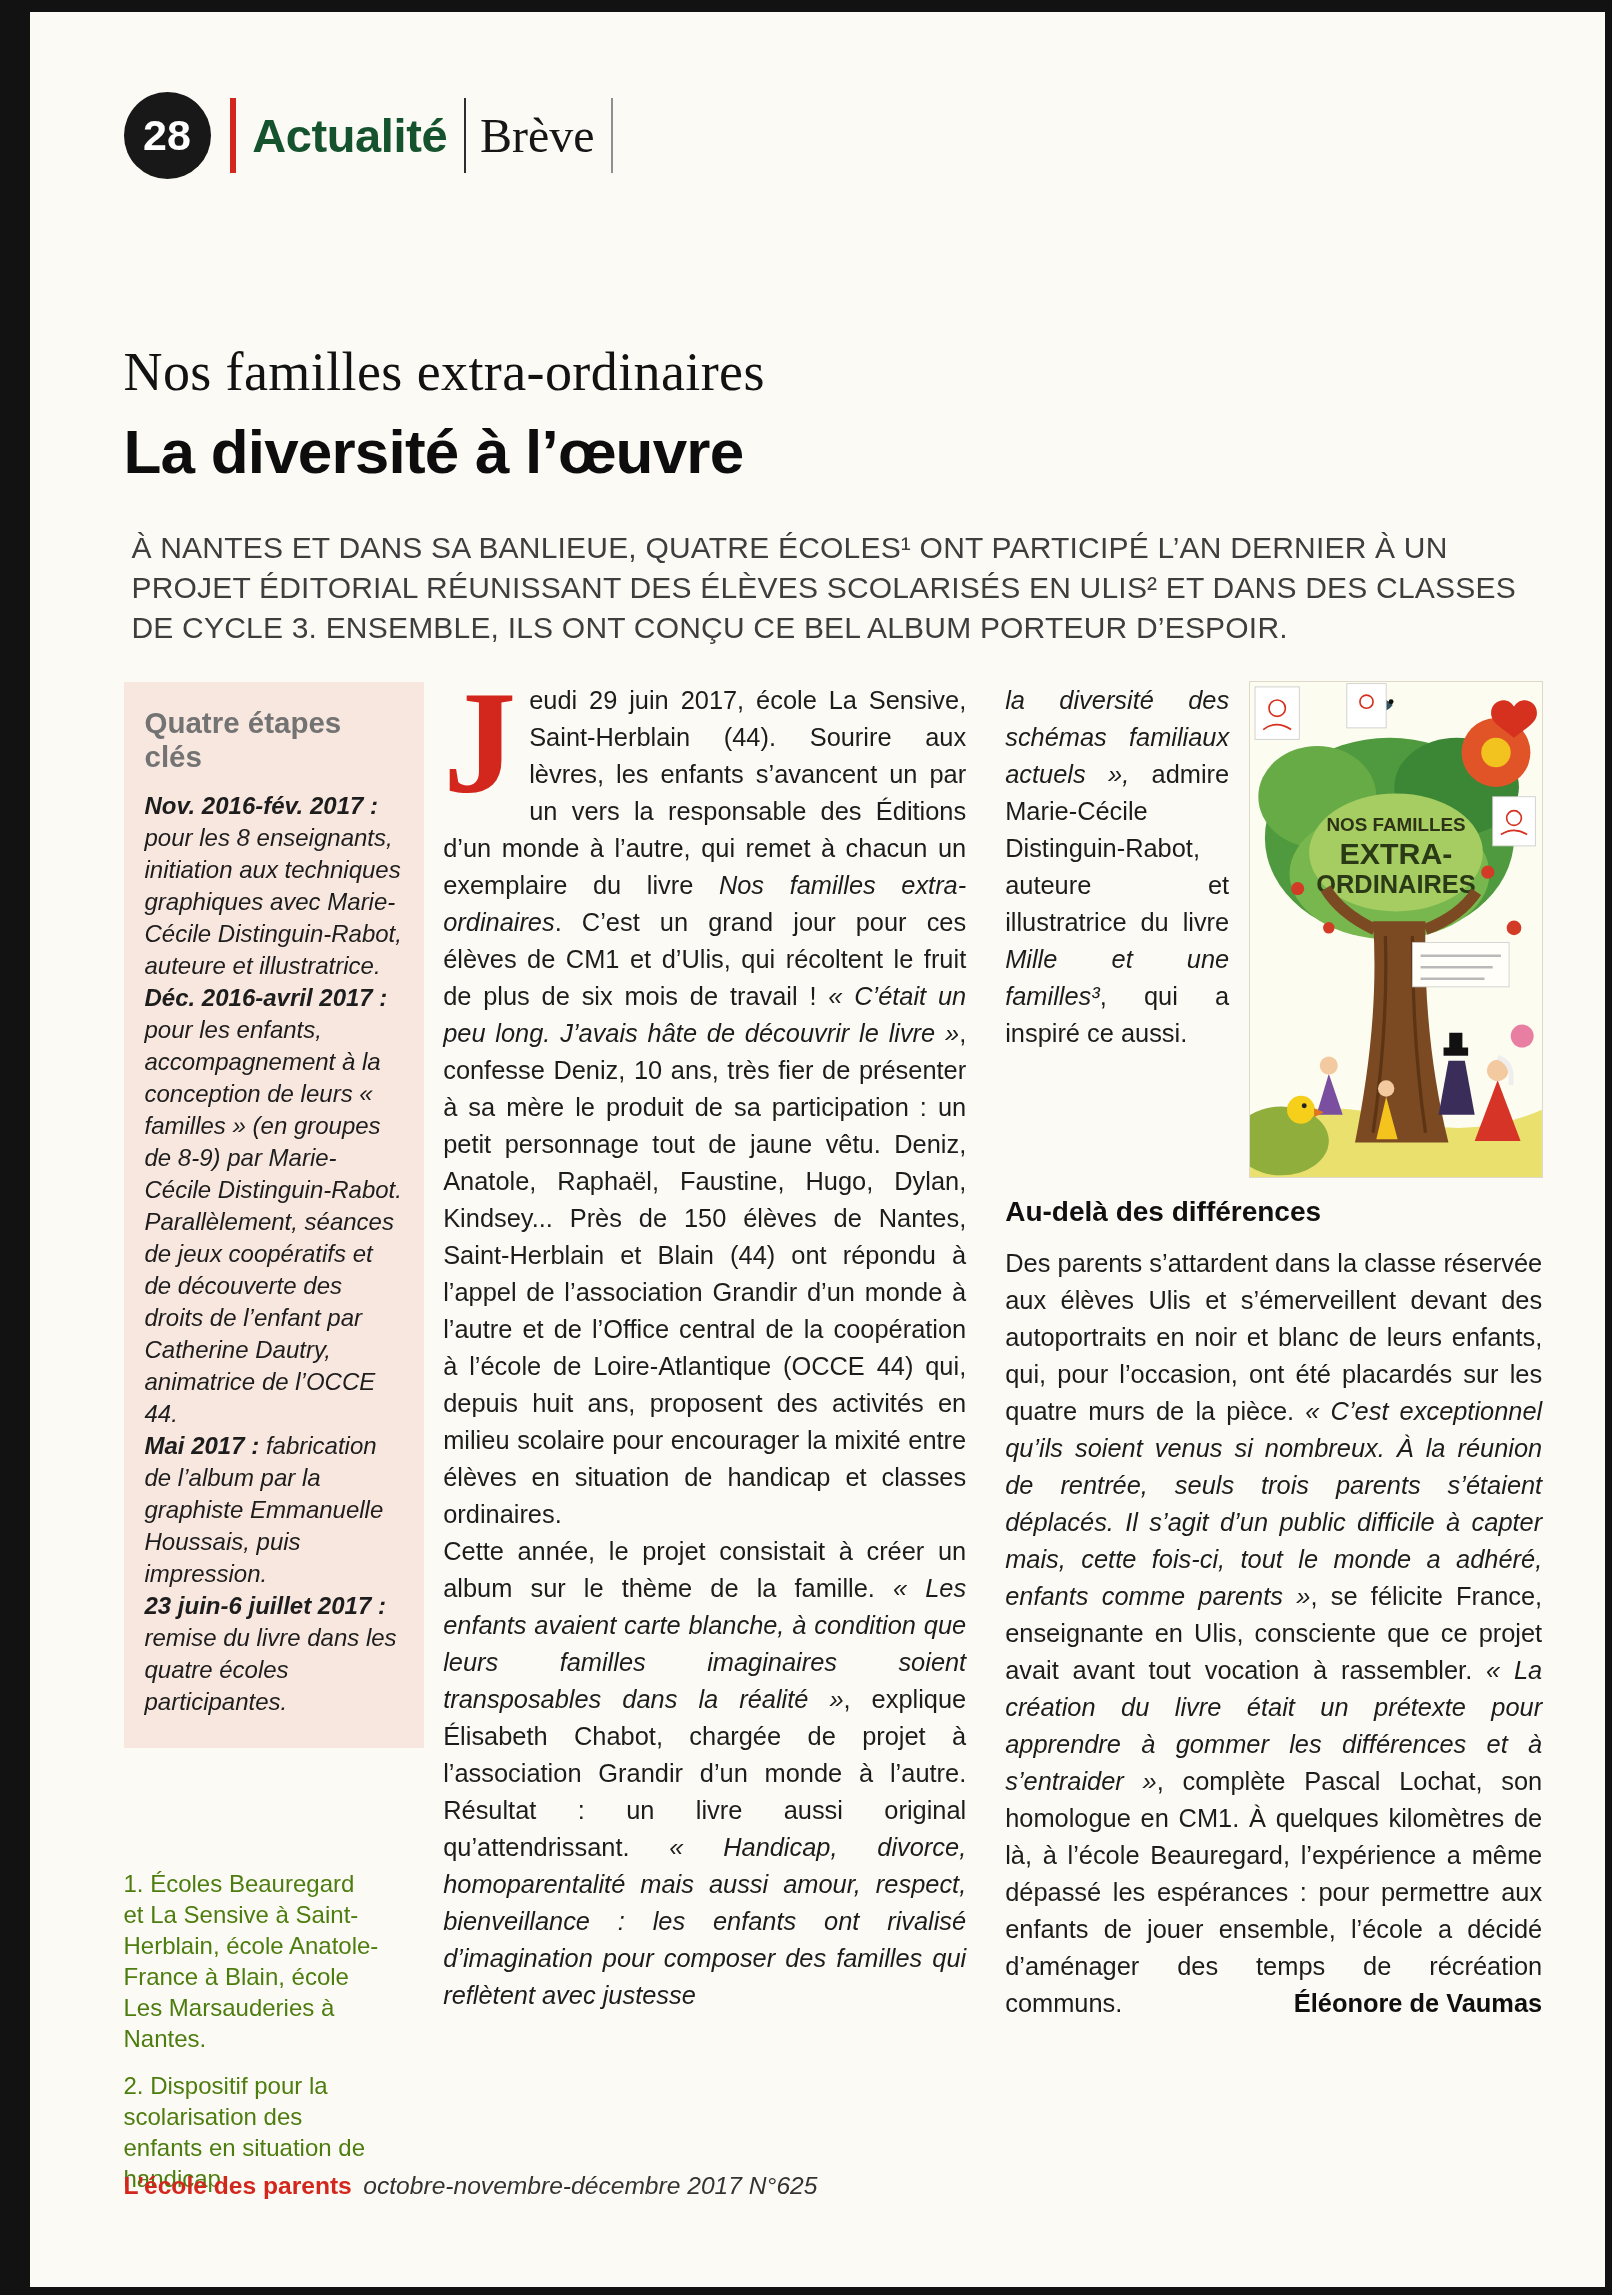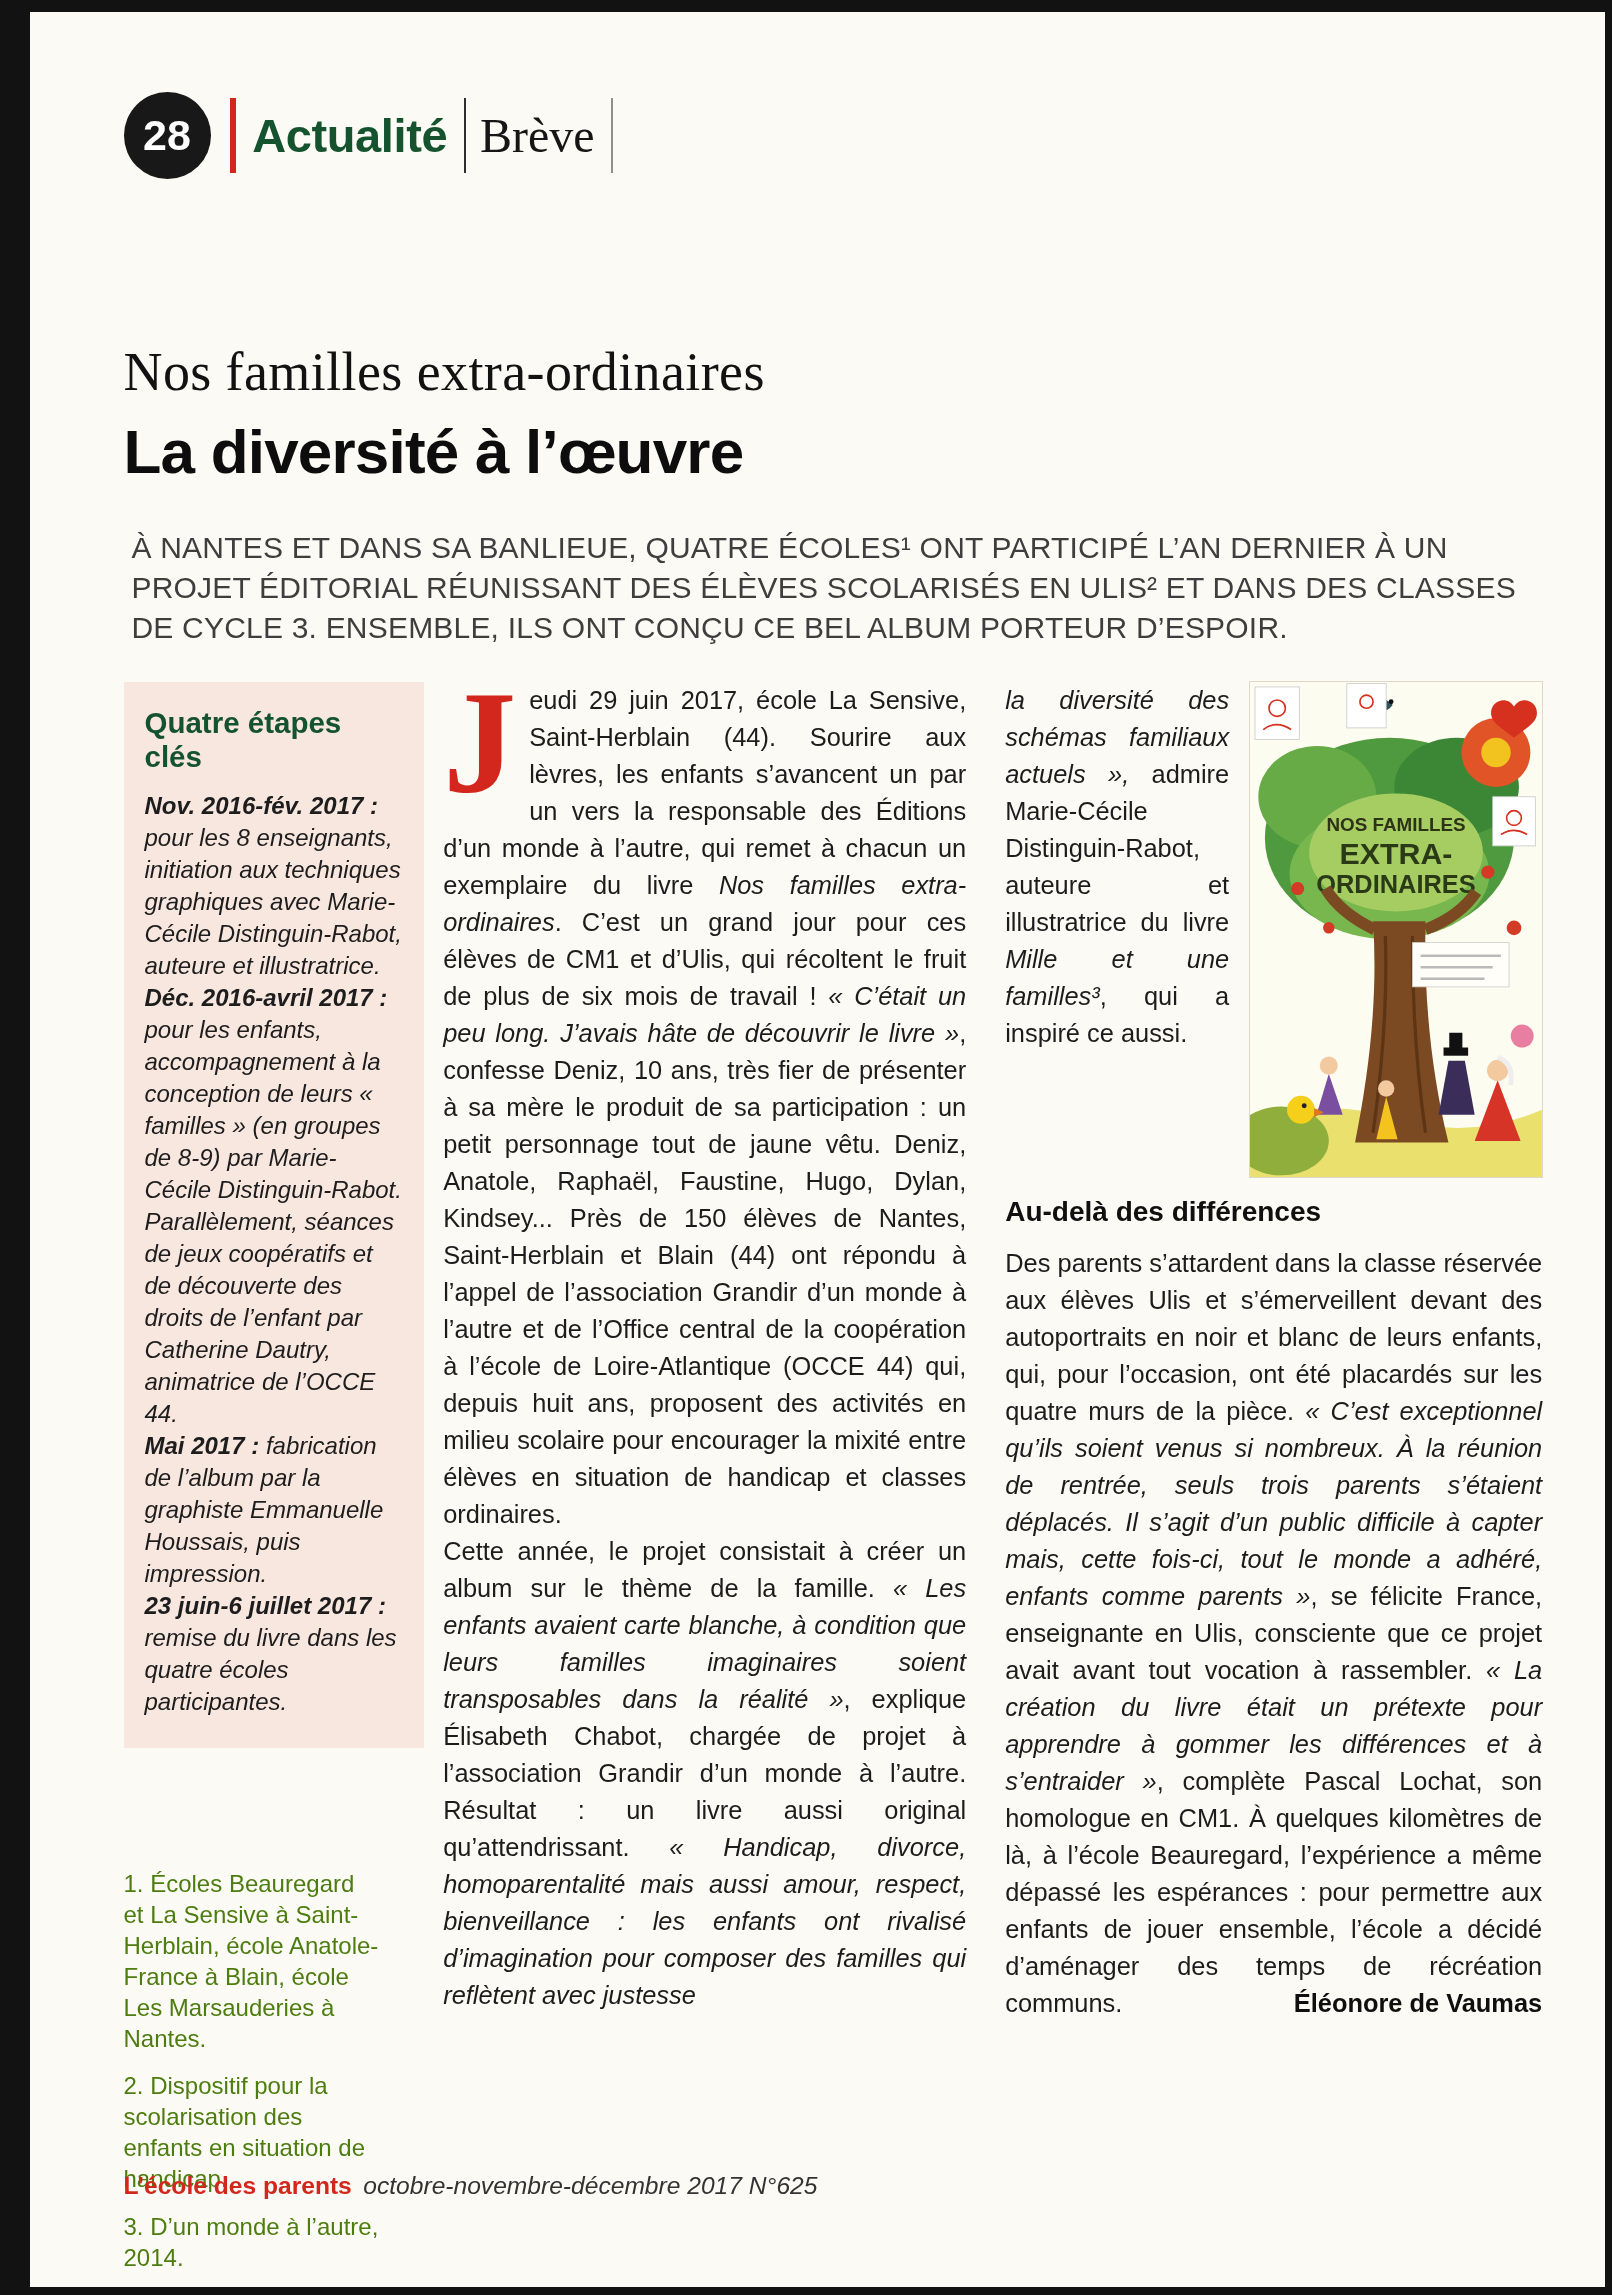--- a/index.html
+++ b/index.html
@@ -45,21 +45,21 @@
   }
 
   
   .columns{display:flex;align-items:flex-start;margin-top:34px;}
   .col-left{width:300px;flex:none;}
   .col-mid{width:523px;flex:none;margin-left:19.7px;}
   .col-right{width:537px;flex:none;margin-left:39px;}
 
   
   .sidebar-box{background:#f8e7df;padding:24.6px 21px 29.5px;box-sizing:border-box;}
-  .sidebar-title{margin:0 0 16.4px;color:#14532d;font-size:29.5px;font-weight:700;}
+  .sidebar-title{margin:0 0 16.4px;color:#737373;font-size:29.5px;font-weight:700;}
   .sb-item{margin:0;font-style:italic;font-size:24px;line-height:32px;color:#1d1d1d;}
   .sb-item b{font-weight:700;}
 
   .footnotes{margin-top:120px;width:256px;font-size:24px;line-height:31px;color:#4d7c0f;}
   .footnotes p{margin:0 0 16.4px;}
 
   
   .para{
     margin:0;font-size:25.4px;line-height:37px;color:#1c1c1c;
     text-align:justify;hyphens:auto;-webkit-hyphens:auto;
@@ -114,21 +114,20 @@
       <div class="sidebar-box">
         <h3 class="sidebar-title">Quatre étapes clés</h3>
         <p class="sb-item"><b>Nov. 2016-fév. 2017 :</b><span> pour les 8 enseignants, initiation aux techniques graphiques avec Marie-Cécile Distinguin-Rabot, auteure et illustratrice.</span></p>
         <p class="sb-item"><b>Déc. 2016-avril 2017 :</b><span> pour les enfants, accompagnement à la conception de leurs « familles » (en groupes de 8-9) par Marie-Cécile Distinguin-Rabot. Parallèlement, séances de jeux coopératifs et de découverte des droits de l’enfant par Catherine Dautry, animatrice de l’OCCE 44.</span></p>
         <p class="sb-item"><b>Mai 2017 :</b><span> fabrication de l’album par la graphiste Emmanuelle Houssais, puis impression.</span></p>
         <p class="sb-item"><b>23 juin-6 juillet 2017 :</b><span> remise du livre dans les quatre écoles participantes.</span></p>
       </div>
       <div class="footnotes">
         <p>1. Écoles Beauregard et La Sensive à Saint-Herblain, école Anatole-France à Blain, école Les Marsauderies à Nantes.</p>
         <p>2. Dispositif pour la scolarisation des enfants en situation de handicap.</p>
-        <p>3. D’un monde à l’autre, 2014.</p>
       </div>
     </aside>
 
     <div class="col-mid">
       <p class="para"><span class="dropcap">J</span><span>eudi 29 juin 2017, école La Sensive, Saint-Herblain (44). Sourire aux lèvres, les enfants s’avancent un par un vers la responsable des Éditions d’un monde à l’autre, qui remet à chacun un exemplaire du livre </span><i>Nos familles extra-ordinaires</i><span>. C’est un grand jour pour ces élèves de CM1 et d’Ulis, qui récoltent le fruit de plus de six mois de travail ! </span><i>« C’était un peu long. J’avais hâte de découvrir le livre »</i><span>, confesse Deniz, 10 ans, très fier de présenter à sa mère le produit de sa participation : un petit personnage tout de jaune vêtu. Deniz, Anatole, Raphaël, Faustine, Hugo, Dylan, Kindsey... Près de 150 élèves de Nantes, Saint-Herblain et Blain (44) ont répondu à l’appel de l’association Grandir d’un monde à l’autre et de l’Office central de la coopération à l’école de Loire-Atlantique (OCCE 44) qui, depuis huit ans, proposent des activités en milieu scolaire pour encourager la mixité entre élèves en situation de handicap et classes ordinaires.</span></p>
       <p class="para"><span>Cette année, le projet consistait à créer un album sur le thème de la famille. </span><i>« Les enfants avaient carte blanche, à condition que leurs familles imaginaires soient transposables dans la réalité »</i><span>, explique Élisabeth Chabot, chargée de projet à l’association Grandir d’un monde à l’autre. Résultat : un livre aussi original qu’attendrissant. </span><i>« Handicap, divorce, homoparentalité mais aussi amour, respect, bienveillance : les enfants ont rivalisé d’imagination pour composer des familles qui reflètent avec justesse</i></p>
     </div>
 
     <div class="col-right">
 

